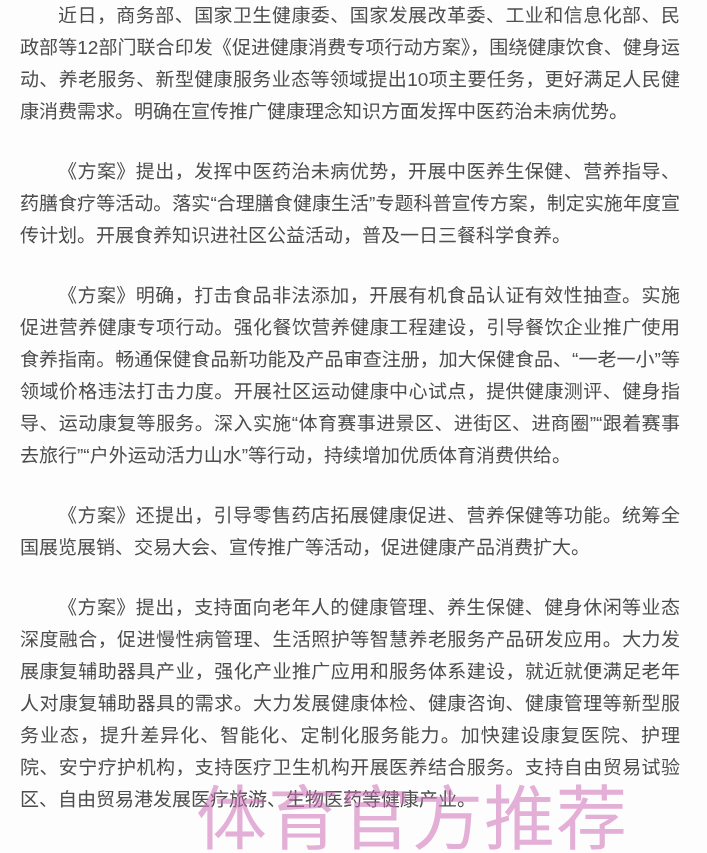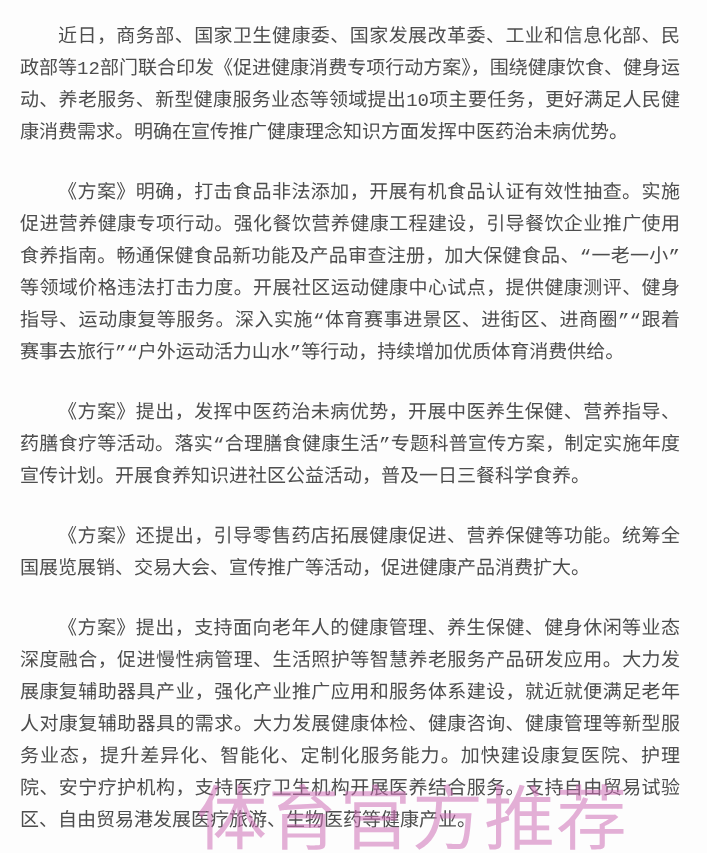--- a/index.html
+++ b/index.html
@@ -9,22 +9,21 @@
   }
   .page {
     position: relative;
     width: 707px;
     height: 853px;
     background: #fdfdfd;
     overflow: hidden;
     font-family: "Liberation Sans", "DejaVu Sans", sans-serif;
   }
   .article {
-    padding: 21px 27px 0 20px;
-    font-family: Liberation Mono, monospace;
+    padding: 0 27px 0 20px;
   }
   .article p {
     margin: 0 0 28px 0;
     font-size: 19px;
     line-height: 32px;
     color: #4d4d4d;
     text-align: justify;
     text-justify: inter-ideograph;
     text-indent: 2em;
     word-break: break-all;
@@ -41,20 +40,20 @@
     letter-spacing: 1px;
     pointer-events: none;
   }
 </style>
 </head>
 <body>
 
 <div class="page">
   <article class="article">
     <p>近日，商务部、国家卫生健康委、国家发展改革委、工业和信息化部、民政部等12部门联合印发《促进健康消费专项行动方案》，围绕健康饮食、健身运动、养老服务、新型健康服务业态等领域提出10项主要任务，更好满足人民健康消费需求。明确在宣传推广健康理念知识方面发挥中医药治未病优势。</p>
+    <p>《方案》提出，发挥中医药治未病优势，开展中医养生保健、营养指导、药膳食疗等活动。落实“合理膳食健康生活”专题科普宣传方案，制定实施年度宣传计划。开展食养知识进社区公益活动，普及一日三餐科学食养。</p>
     <p>《方案》明确，打击食品非法添加，开展有机食品认证有效性抽查。实施促进营养健康专项行动。强化餐饮营养健康工程建设，引导餐饮企业推广使用食养指南。畅通保健食品新功能及产品审查注册，加大保健食品、“一老一小”等领域价格违法打击力度。开展社区运动健康中心试点，提供健康测评、健身指导、运动康复等服务。深入实施“体育赛事进景区、进街区、进商圈”“跟着赛事去旅行”“户外运动活力山水”等行动，持续增加优质体育消费供给。</p>
-    <p>《方案》提出，发挥中医药治未病优势，开展中医养生保健、营养指导、药膳食疗等活动。落实“合理膳食健康生活”专题科普宣传方案，制定实施年度宣传计划。开展食养知识进社区公益活动，普及一日三餐科学食养。</p>
     <p>《方案》还提出，引导零售药店拓展健康促进、营养保健等功能。统筹全国展览展销、交易大会、宣传推广等活动，促进健康产品消费扩大。</p>
     <p>《方案》提出，支持面向老年人的健康管理、养生保健、健身休闲等业态深度融合，促进慢性病管理、生活照护等智慧养老服务产品研发应用。大力发展康复辅助器具产业，强化产业推广应用和服务体系建设，就近就便满足老年人对康复辅助器具的需求。大力发展健康体检、健康咨询、健康管理等新型服务业态，提升差异化、智能化、定制化服务能力。加快建设康复医院、护理院、安宁疗护机构，支持医疗卫生机构开展医养结合服务。支持自由贸易试验区、自由贸易港发展医疗旅游、生物医药等健康产业。</p>
   </article>
 
   <div class="watermark">体育官方推荐</div>
 </div>
 
 </body></html>

